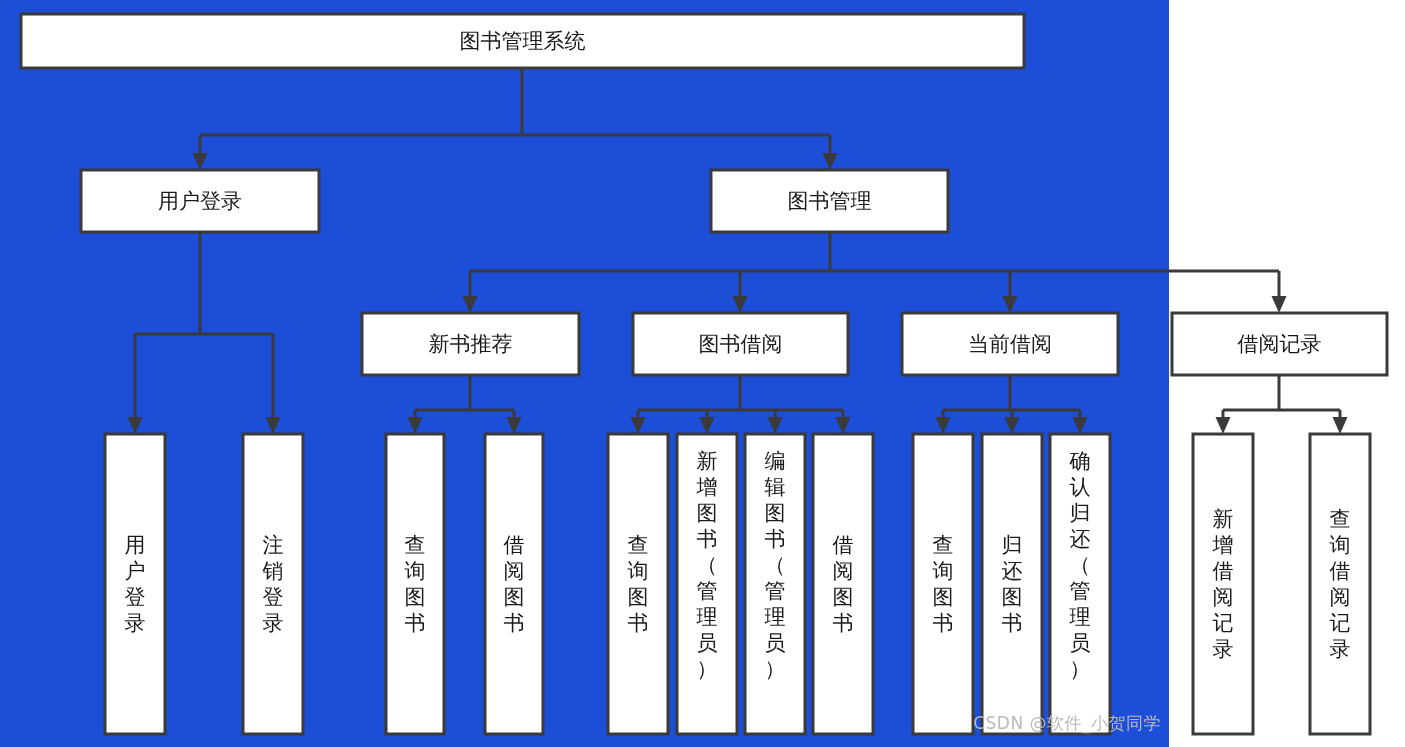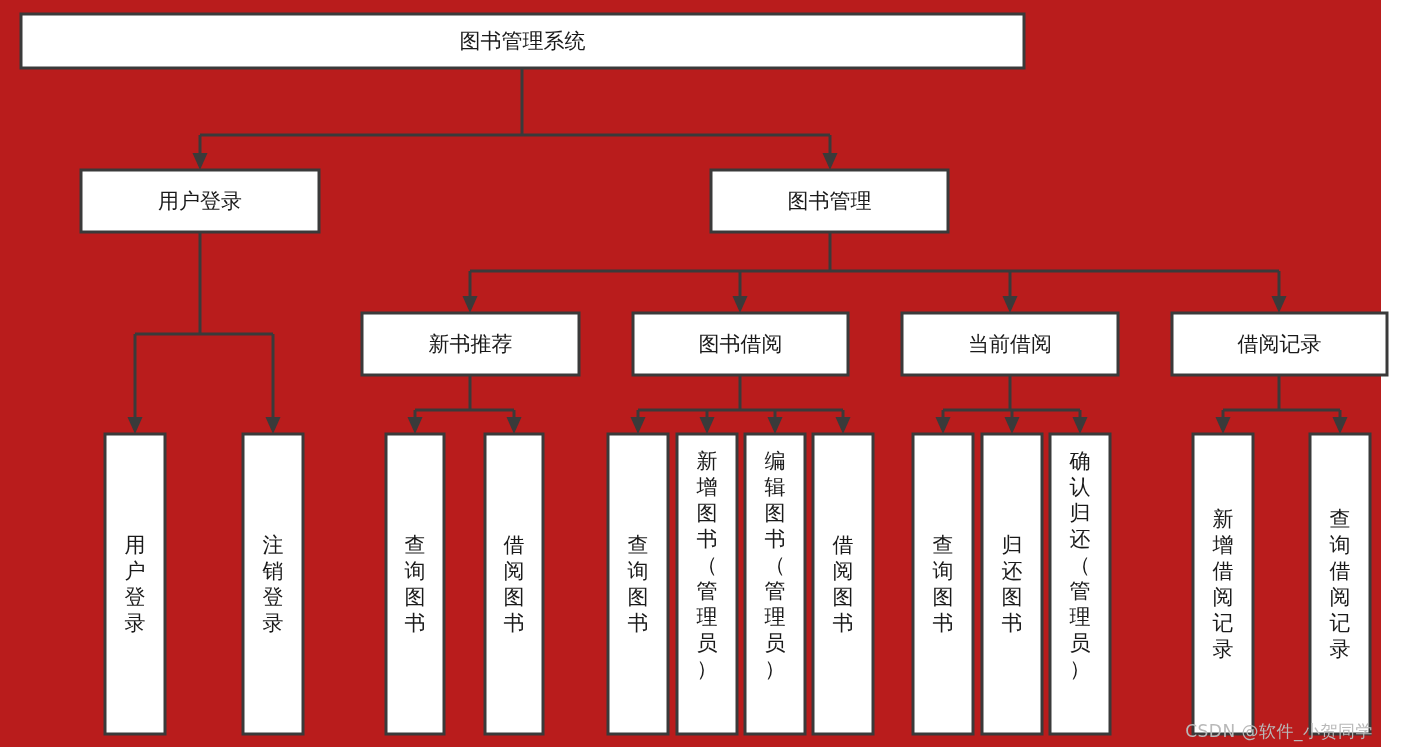--- a/index.html
+++ b/index.html
@@ -9,23 +9,23 @@
     background: #ffffff;
   }
   body {
     width: 1405px;
     height: 747px;
     overflow: hidden;
     font-family: "DejaVu Sans", "Liberation Sans", sans-serif;
   }
   #diagram-root {
     position: relative;
-    width: 1381px;
+    width: 1169px;
     height: 747px;
-    background: #b91c1c;
+    background: #1d4ed8;
   }
   svg.diagram-canvas {
     position: absolute;
     top: 0;
     left: 0;
     width: 1405px;
     height: 747px;
     display: block;
   }
   .node-box {
@@ -52,21 +52,21 @@
   }
   .node-label-v {
     font-family: "DejaVu Sans", "Liberation Sans", sans-serif;
     font-size: 21px;
     fill: #1a1a1a;
     text-anchor: middle;
   }
   .watermark-text {
     position: absolute;
     right: 8px;
-    bottom: 4px;
+    bottom: 12px;
     font-family: "DejaVu Sans", "Liberation Sans", sans-serif;
     font-size: 17px;
     color: #b9b9b9;
     white-space: nowrap;
     letter-spacing: 0.5px;
     user-select: none;
   }
 </style>
 </head>
 <body>

